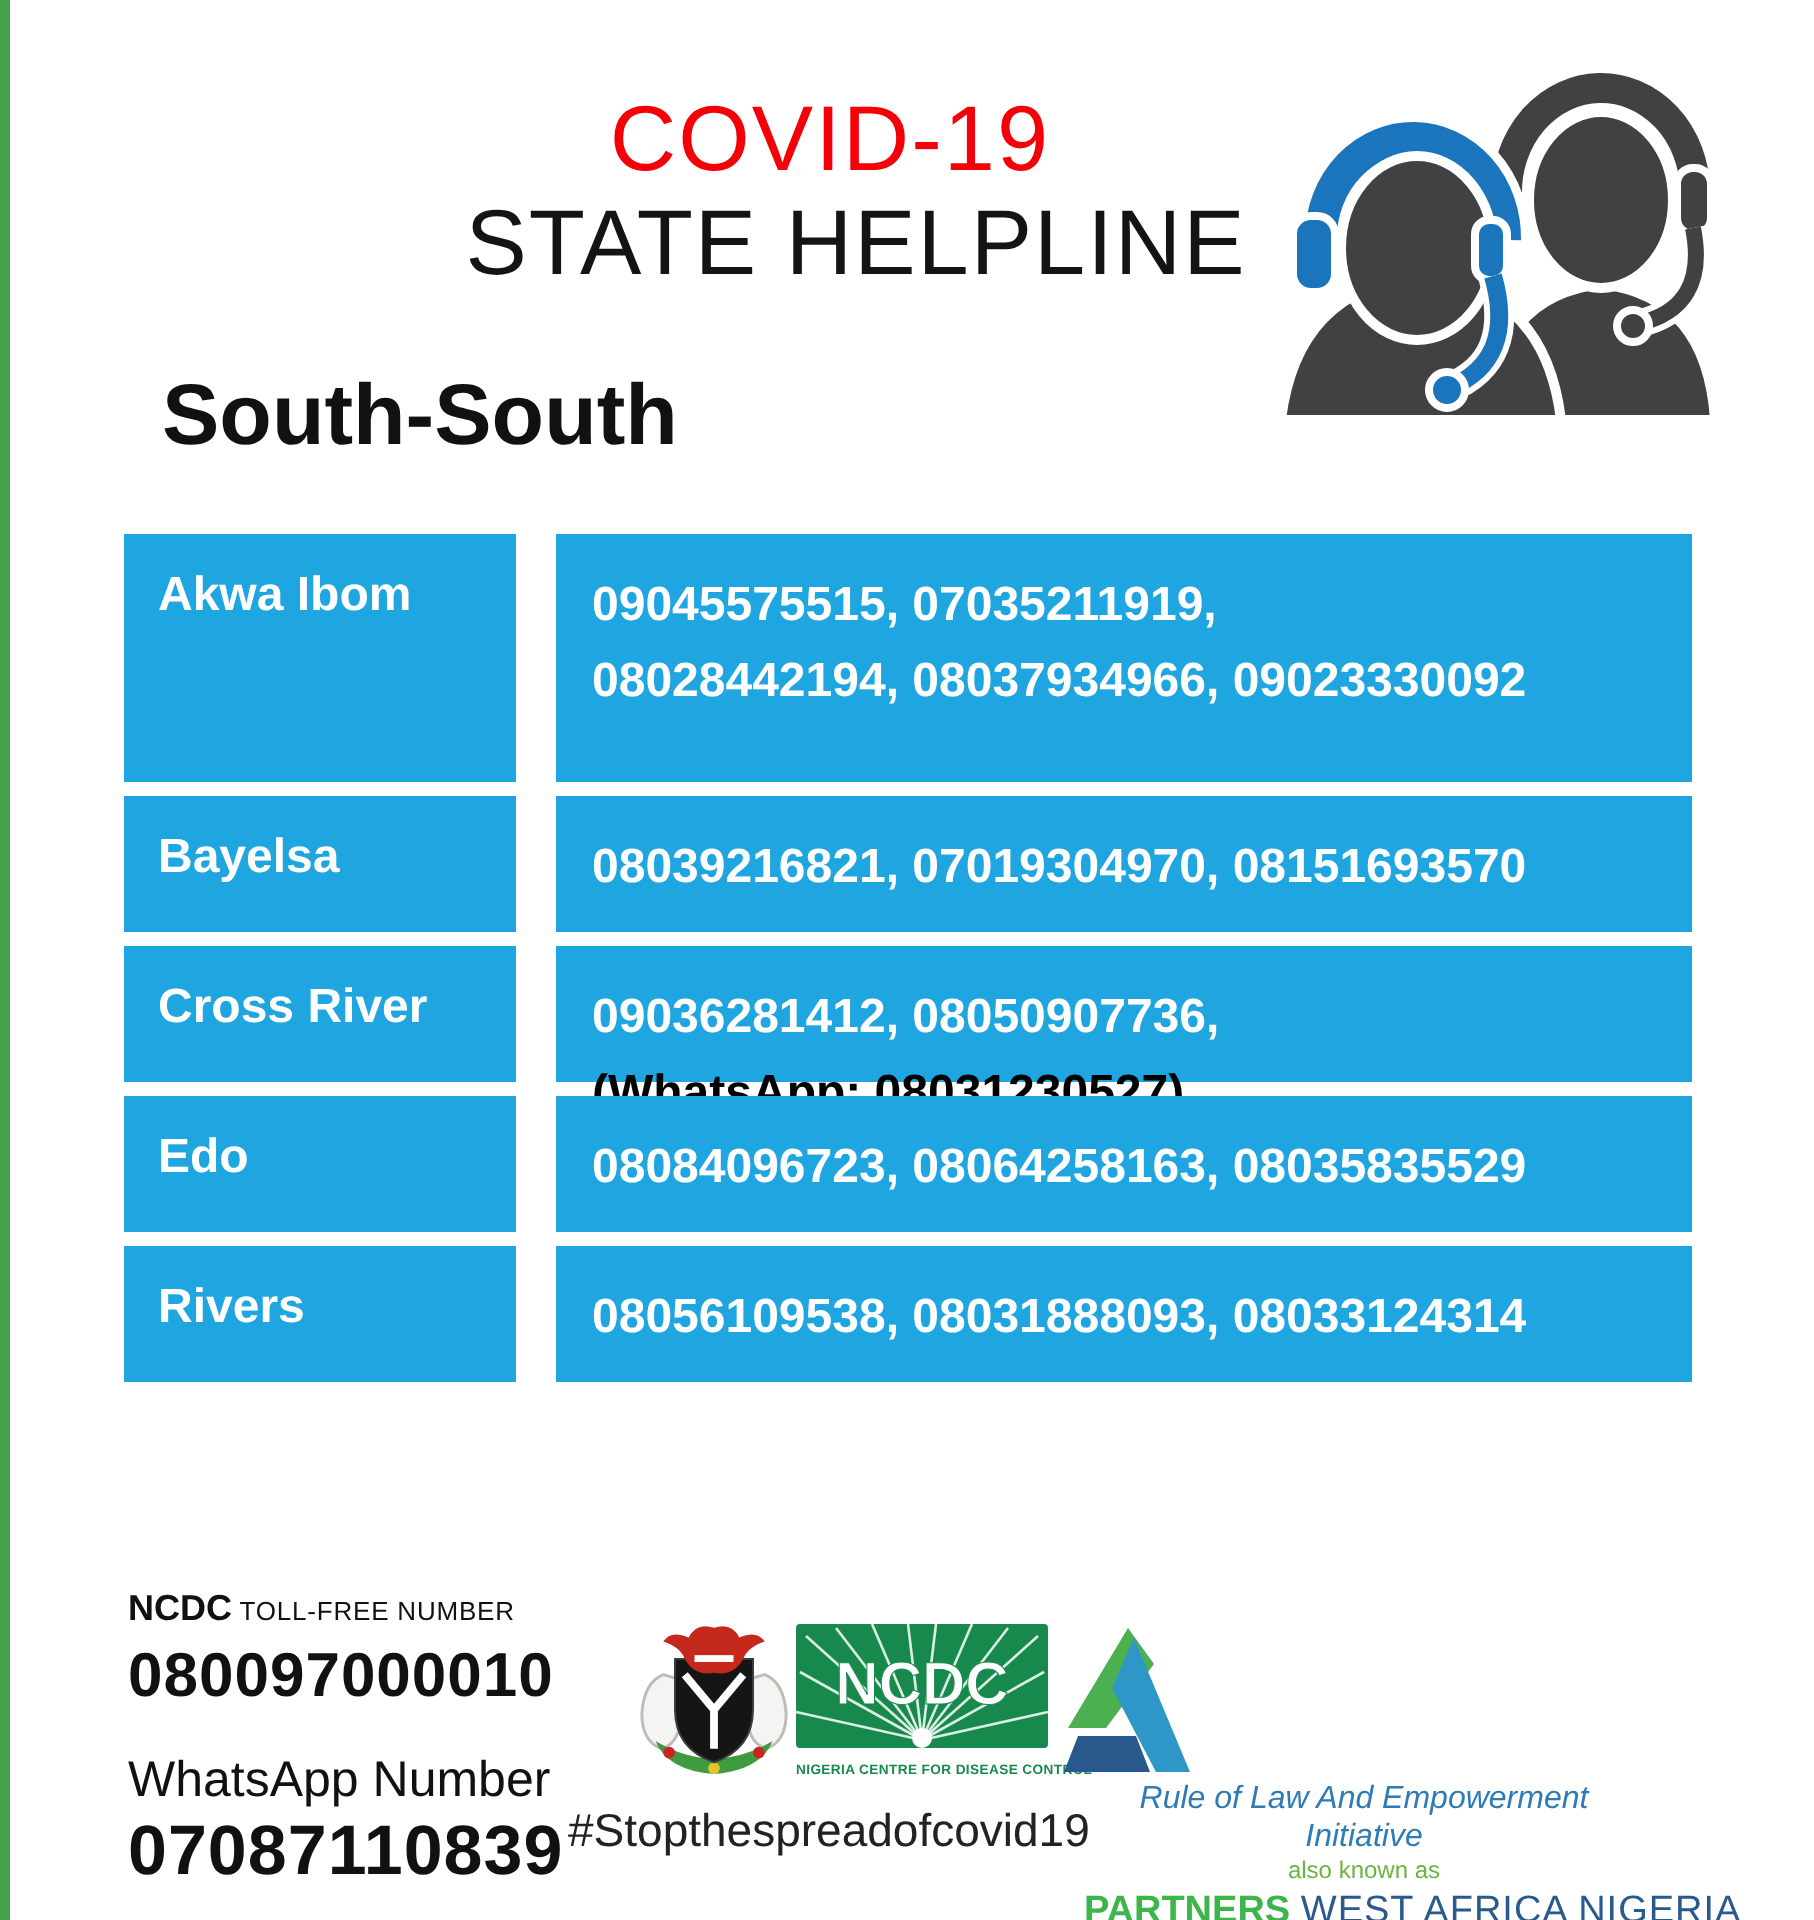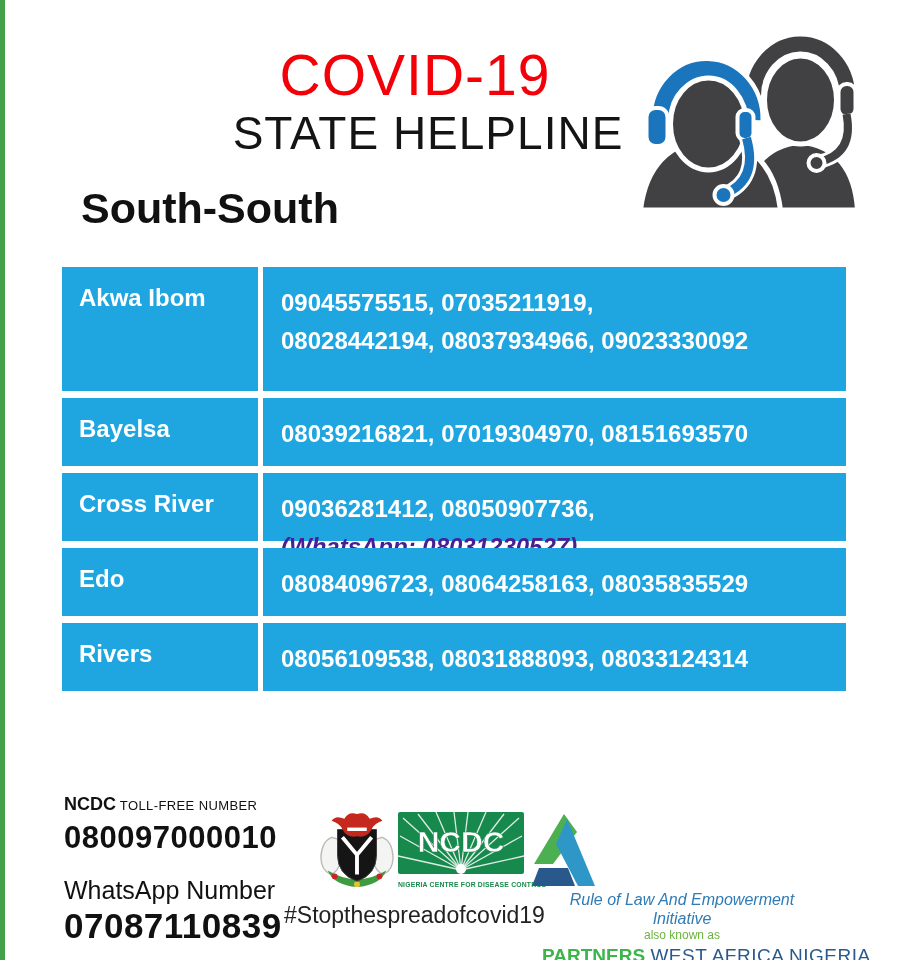--- a/index.html
+++ b/index.html
@@ -5,36 +5,36 @@
   html,body{margin:0;padding:0;}
   body{
     width:907px;height:960px;position:relative;background:#ffffff;
     font-family:"Liberation Sans", sans-serif;overflow:hidden;
   }
   
   .edge-strip{position:absolute;left:0;top:0;width:5px;height:960px;background:#44a049;}
 
   
   .header{position:absolute;left:0;top:44px;width:830px;text-align:center;}
-  .title-red{font-size:57px;font-weight:400;color:#f40009;letter-spacing:1px;line-height:1.1;}
+  .title-red{font-size:46px;font-weight:400;color:#f40009;letter-spacing:1px;line-height:1.1;}
   .title-black{font-size:46px;font-weight:400;color:#141414;letter-spacing:1px;line-height:1.15;padding-left:26px;}
 
   .agents-icon{position:absolute;left:638px;top:10px;}
 
   .region-title{position:absolute;left:81px;top:184px;font-size:43px;font-weight:700;color:#111;}
 
   
   .helpline-table{position:absolute;left:62px;top:267px;width:784px;display:flex;flex-direction:column;gap:7px;}
-  .t-row{display:flex;gap:5px;}
+  .t-row{display:flex;gap:20px;}
   .t-row.tall{height:124px;}
   .t-row.short{height:68px;}
   .cell{background:#1fa5e0;color:#ffffff;font-weight:700;font-size:24px;box-sizing:border-box;}
   .cell-state{width:196px;padding:17px 0 0 17px;flex:none;}
   .cell-numbers{flex:1;padding:17px 0 0 18px;line-height:38px;}
-  .whatsapp-line{color:#4c1d95;font-style:italic;}
+  .whatsapp-line{color:#000000;}
 
   
   .footer-left{position:absolute;left:64px;top:794px;color:#111;}
   .ncdc-line{font-size:13px;letter-spacing:.4px;color:#111;}
   .ncdc-line .ncdc-word{font-size:18px;font-weight:700;letter-spacing:0;}
   .tollfree-number{font-size:31px;font-weight:700;margin-top:5px;letter-spacing:.5px;}
   .whatsapp-label{font-size:25px;margin-top:20px;}
   .whatsapp-number{font-size:35px;font-weight:700;margin-top:1px;letter-spacing:.5px;}
   .hashtag{position:absolute;left:284px;top:902px;font-size:23px;color:#222;}
 

